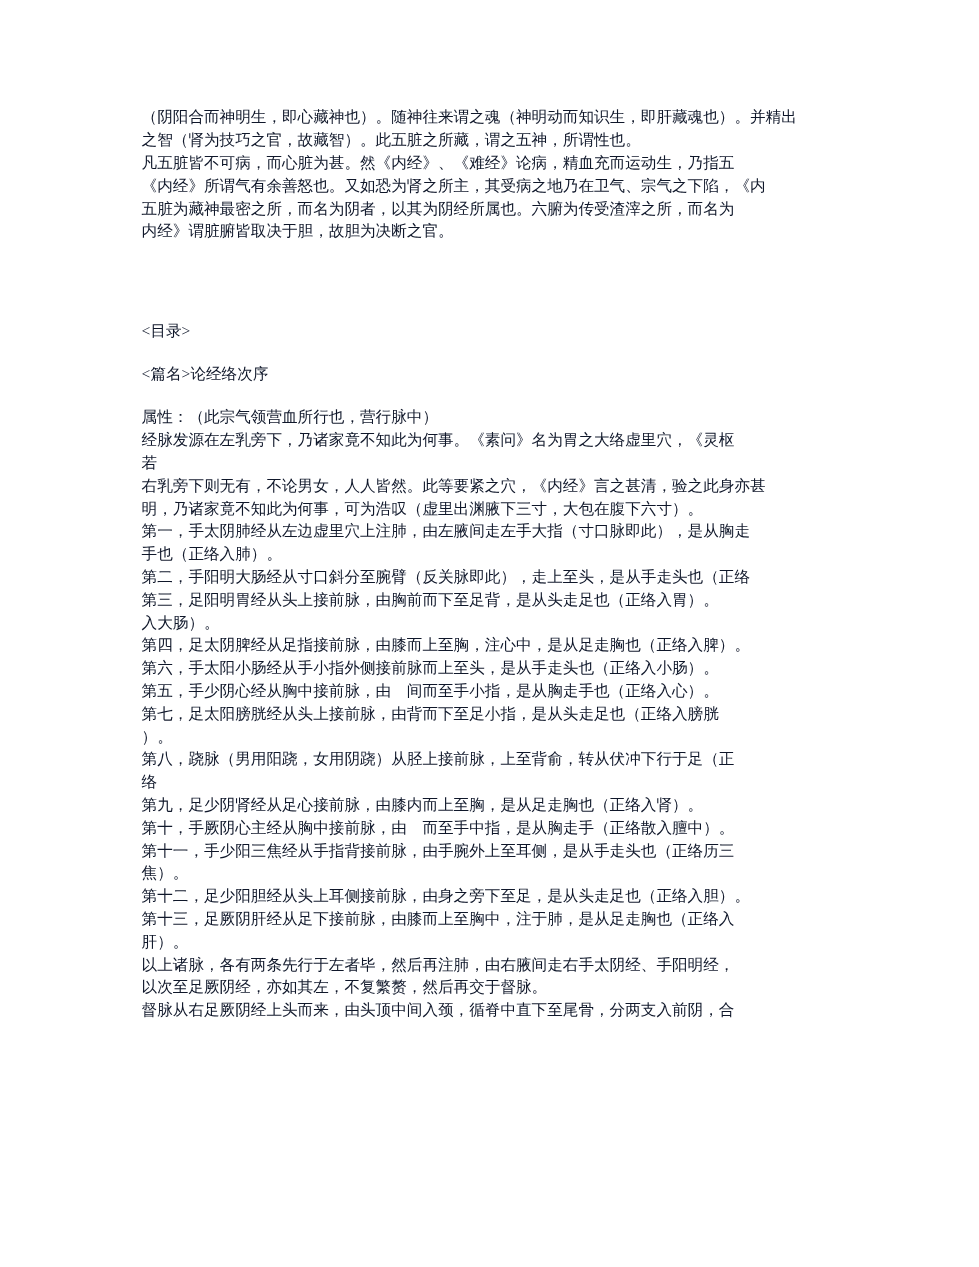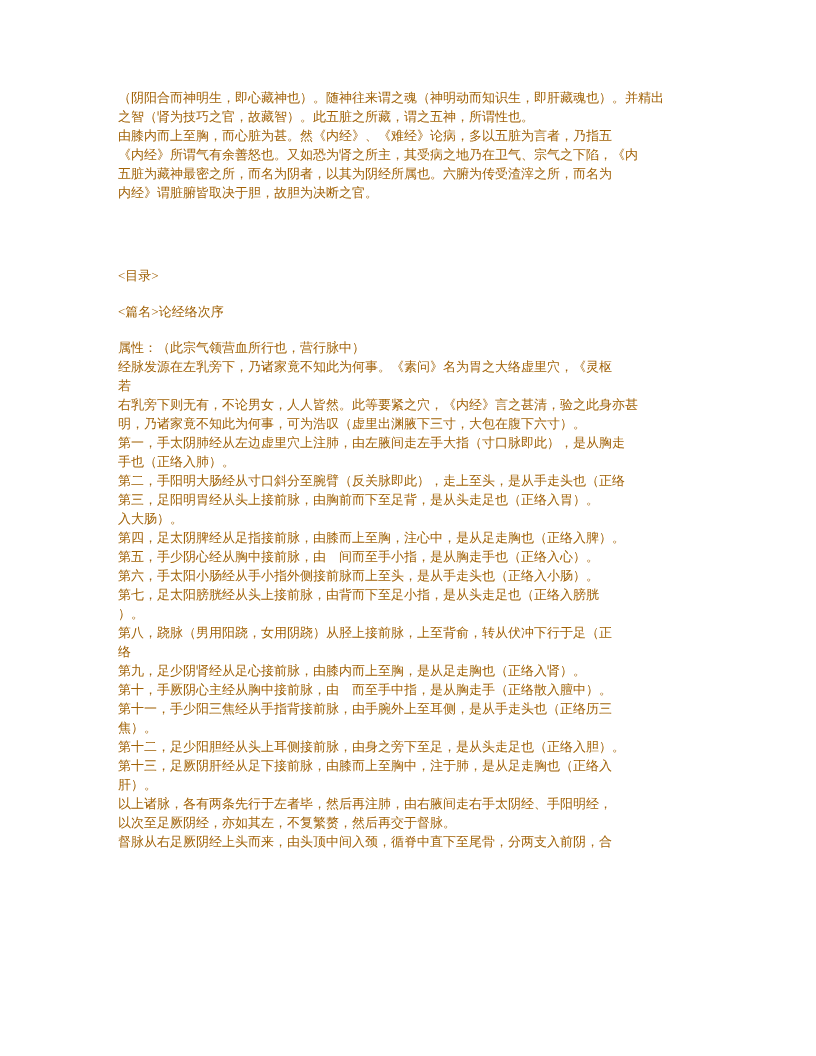--- a/index.html
+++ b/index.html
@@ -27,31 +27,31 @@
   .gap-large {
     margin-top: 64px;
   }
   .gap-small {
     margin-top: 17px;
   }
   .line {
     font-size: 13px;
     line-height: 19px;
     white-space: pre;
-    color: #a16207;
+    color: #0f172a;
   }
 </style>
 </head>
 <body>
 
 <div class="doc">
   <div class="block">
       <div class="line">（阴阳合而神明生，即心藏神也）。随神往来谓之魂（神明动而知识生，即肝藏魂也）。并精出</div>
       <div class="line">之智（肾为技巧之官，故藏智）。此五脏之所藏，谓之五神，所谓性也。</div>
-      <div class="line">由膝内而上至胸，而心脏为甚。然《内经》、《难经》论病，多以五脏为言者，乃指五</div>
+      <div class="line">凡五脏皆不可病，而心脏为甚。然《内经》、《难经》论病，精血充而运动生，乃指五</div>
       <div class="line">《内经》所谓气有余善怒也。又如恐为肾之所主，其受病之地乃在卫气、宗气之下陷，《内</div>
       <div class="line">五脏为藏神最密之所，而名为阴者，以其为阴经所属也。六腑为传受渣滓之所，而名为</div>
       <div class="line">内经》谓脏腑皆取决于胆，故胆为决断之官。</div>
     </div>
   <div class="block gap-large">
       <div class="line">&lt;目录&gt;</div>
     </div>
   <div class="block gap-small">
       <div class="line">&lt;篇名&gt;论经络次序</div>
     </div>
@@ -60,22 +60,22 @@
       <div class="line">经脉发源在左乳旁下，乃诸家竟不知此为何事。《素问》名为胃之大络虚里穴，《灵枢</div>
       <div class="line">若</div>
       <div class="line">右乳旁下则无有，不论男女，人人皆然。此等要紧之穴，《内经》言之甚清，验之此身亦甚</div>
       <div class="line">明，乃诸家竟不知此为何事，可为浩叹（虚里出渊腋下三寸，大包在腹下六寸）。</div>
       <div class="line">第一，手太阴肺经从左边虚里穴上注肺，由左腋间走左手大指（寸口脉即此），是从胸走</div>
       <div class="line">手也（正络入肺）。</div>
       <div class="line">第二，手阳明大肠经从寸口斜分至腕臂（反关脉即此），走上至头，是从手走头也（正络</div>
       <div class="line">第三，足阳明胃经从头上接前脉，由胸前而下至足背，是从头走足也（正络入胃）。</div>
       <div class="line">入大肠）。</div>
       <div class="line">第四，足太阴脾经从足指接前脉，由膝而上至胸，注心中，是从足走胸也（正络入脾）。</div>
+      <div class="line">第六，手太阳小肠经从手小指外侧接前脉而上至头，是从手走头也（正络入小肠）。</div>
       <div class="line">第五，手少阴心经从胸中接前脉，由　间而至手小指，是从胸走手也（正络入心）。</div>
-      <div class="line">第六，手太阳小肠经从手小指外侧接前脉而上至头，是从手走头也（正络入小肠）。</div>
       <div class="line">第七，足太阳膀胱经从头上接前脉，由背而下至足小指，是从头走足也（正络入膀胱</div>
       <div class="line">）。</div>
       <div class="line">第八，跷脉（男用阳跷，女用阴跷）从胫上接前脉，上至背俞，转从伏冲下行于足（正</div>
       <div class="line">络</div>
       <div class="line">第九，足少阴肾经从足心接前脉，由膝内而上至胸，是从足走胸也（正络入肾）。</div>
       <div class="line">第十，手厥阴心主经从胸中接前脉，由　而至手中指，是从胸走手（正络散入膻中）。</div>
       <div class="line">第十一，手少阳三焦经从手指背接前脉，由手腕外上至耳侧，是从手走头也（正络历三</div>
       <div class="line">焦）。</div>
       <div class="line">第十二，足少阳胆经从头上耳侧接前脉，由身之旁下至足，是从头走足也（正络入胆）。</div>
       <div class="line">第十三，足厥阴肝经从足下接前脉，由膝而上至胸中，注于肺，是从足走胸也（正络入</div>

